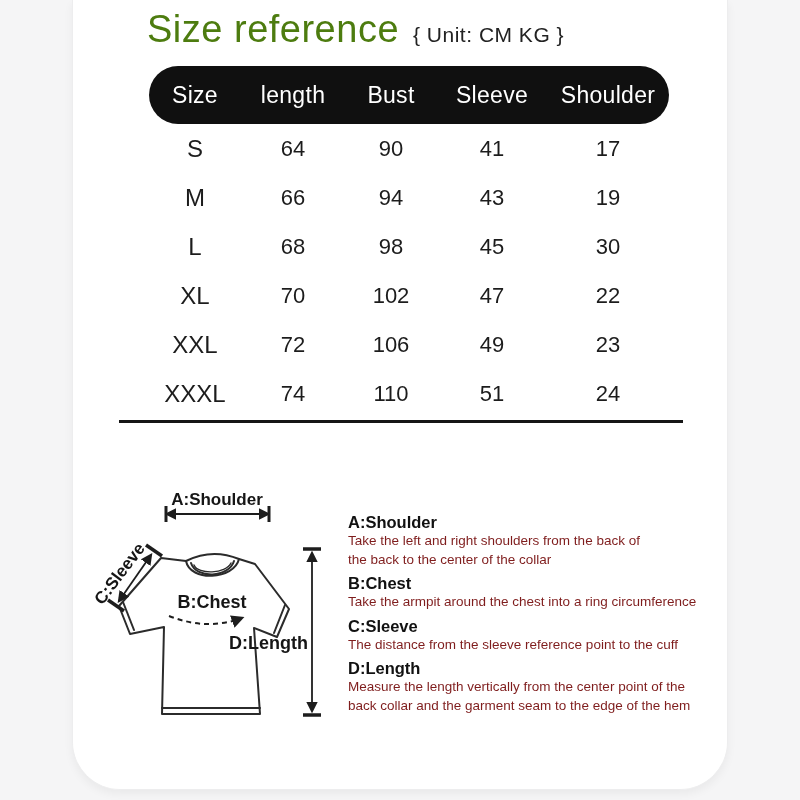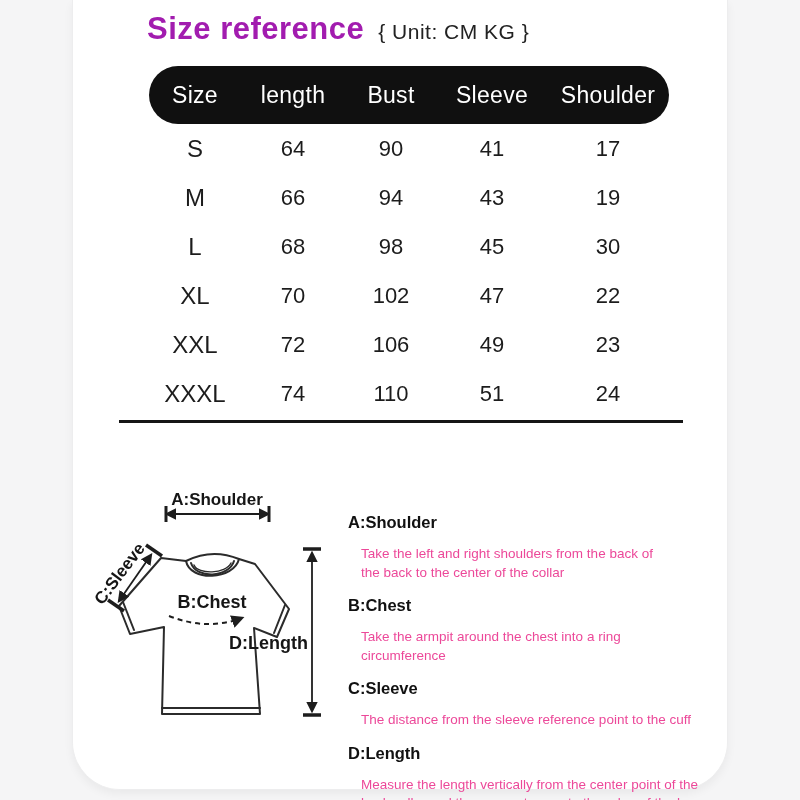--- a/index.html
+++ b/index.html
@@ -3,42 +3,42 @@
 <meta charset="utf-8">
 <style>
   html,body{margin:0;padding:0;}
   body{width:800px;height:800px;background:#f5f5f6;font-family:"Liberation Sans",sans-serif;color:#161616;overflow:hidden;}
   .stage{position:relative;width:800px;height:800px;}
   .card{position:absolute;left:72px;top:0;width:656px;height:790px;background:#ffffff;
         border-radius:0 0 48px 48px;border:1px solid #ededee;border-top:none;box-sizing:border-box;
         box-shadow:0 4px 10px rgba(0,0,0,0.05);}
   
   .title-row{position:absolute;left:74px;top:8px;display:flex;align-items:baseline;white-space:nowrap;}
-  .title{font-size:31px;font-weight:700;letter-spacing:0.5px;color:#a21caf;line-height:42px;}
+  .title{font-size:38px;font-weight:400;letter-spacing:0.5px;color:#4d7c0f;line-height:42px;}
   .unit{font-size:21px;font-weight:400;color:#222;margin-left:14px;letter-spacing:0.5px;}
   
   .grid5{display:grid;grid-template-columns:92px 104px 92px 110px 122px;}
   .pill{position:absolute;left:76px;top:66px;width:520px;height:58px;background:#101010;border-radius:29px;
         align-items:center;}
   .pill .hcell{text-align:center;color:#ffffff;font-size:23px;letter-spacing:0.3px;}
   .rows{position:absolute;left:76px;top:124px;width:520px;}
   .trow{height:49px;align-items:center;}
   .cell{text-align:center;font-size:22px;color:#1c1c1c;}
   .cell.size{font-size:24px;}
   .divider{position:absolute;left:46px;top:420px;width:564px;height:3px;background:#161616;}
   .tips{position:absolute;left:0;top:431px;width:656px;text-align:center;font-size:16px;line-height:21px;
         color:#1a1a1a;white-space:pre-line;}
   
   .diagram{position:absolute;left:20px;top:485px;width:250px;height:245px;}
   svg text{font-family:"Liberation Sans",sans-serif;fill:#161616;}
   
   .legend{position:absolute;left:275px;top:512px;width:372px;}
   .legend .item{margin-bottom:4px;}
   .legend h3{margin:0;font-size:16.5px;line-height:20px;font-weight:700;color:#111;}
-  .legend p{margin:13px;font-size:13.5px;line-height:18.5px;color:#ec4899;white-space:pre-line;}
+  .legend p{margin:0;font-size:13.5px;line-height:18.5px;color:#7f1d1d;white-space:pre-line;}
 </style>
 </head>
 <body>
 
 <div class="stage">
   <div class="card">
 
     <div class="title-row">
       <span class="title">Size reference</span>
       <span class="unit">{ Unit: CM KG }</span>

